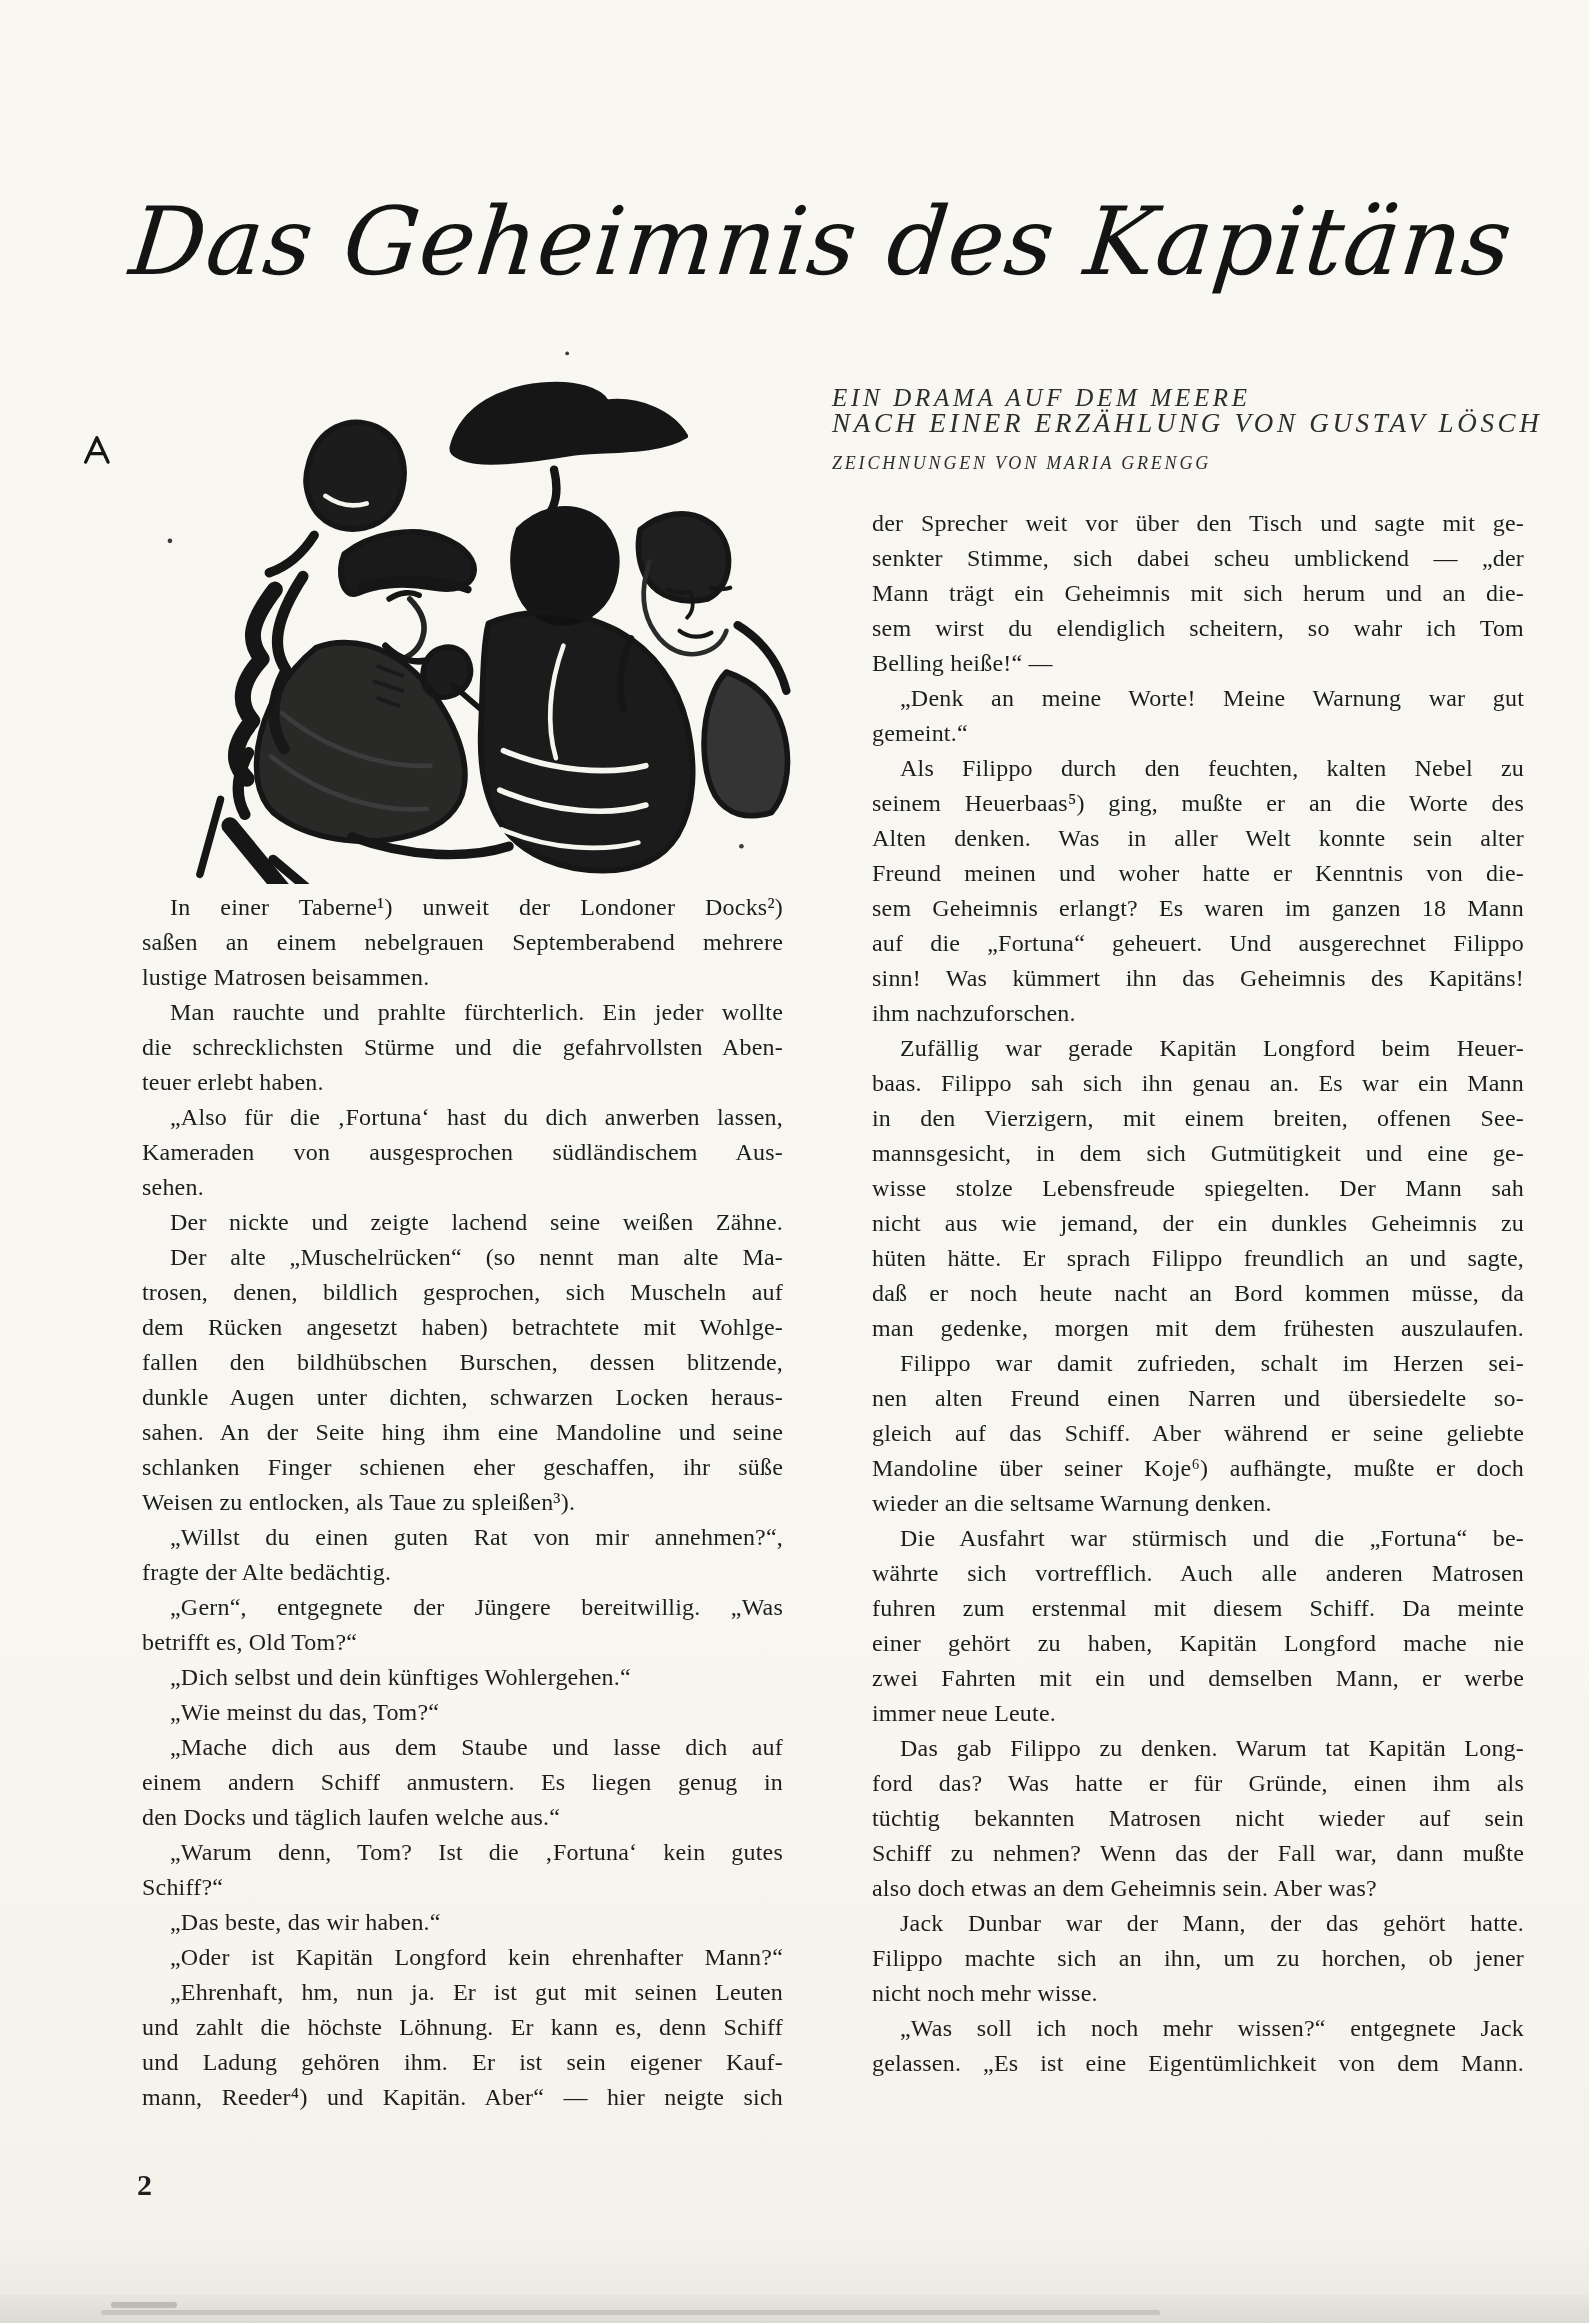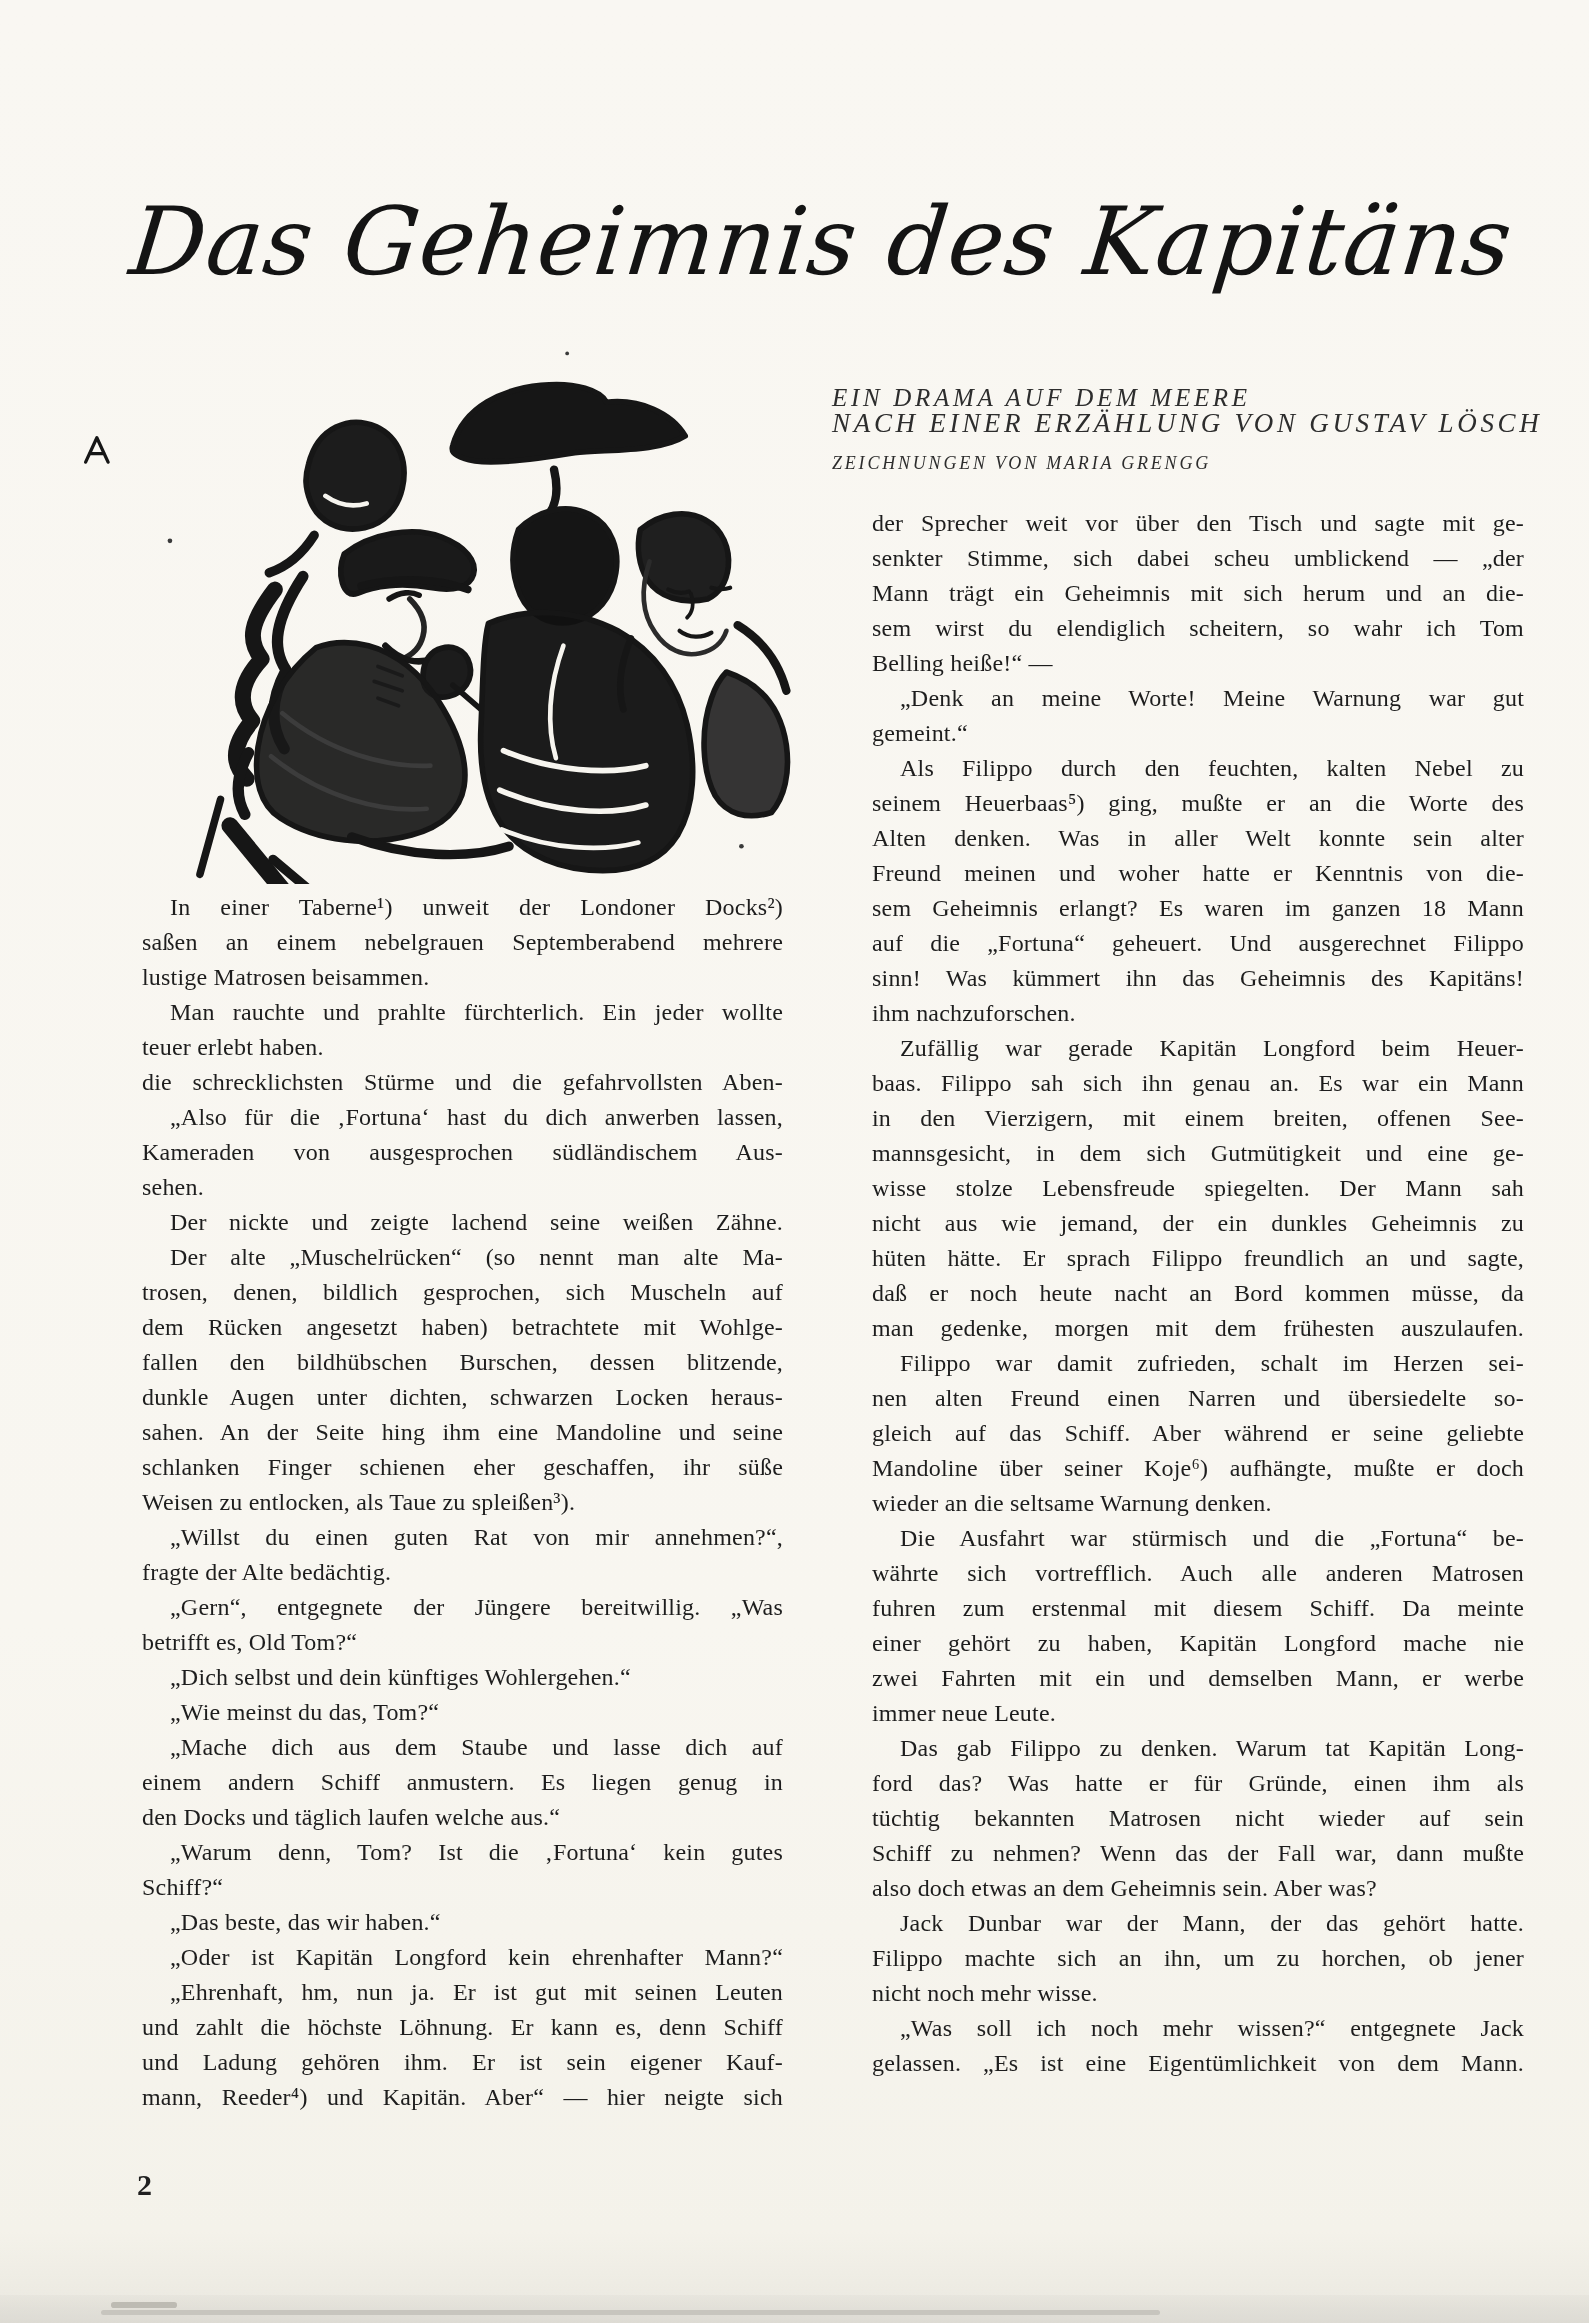--- a/index.html
+++ b/index.html
@@ -99,22 +99,22 @@
 
   <div class="colhead ch1">EIN DRAMA AUF DEM MEERE</div>
   <div class="colhead ch2">NACH EINER ERZÄHLUNG VON GUSTAV LÖSCH</div>
   <div class="colhead ch3">ZEICHNUNGEN VON MARIA GRENGG</div>
 
   <div class="col colL">
       <div class="line indent just">In einer Taberne¹) unweit der Londoner Docks²)</div>
       <div class="line just">saßen an einem nebelgrauen Septemberabend mehrere</div>
       <div class="line">lustige Matrosen beisammen.</div>
       <div class="line indent just">Man rauchte und prahlte fürchterlich. Ein jeder wollte</div>
+      <div class="line just">die schrecklichsten Stürme und die gefahrvollsten Aben-</div>
       <div class="line">teuer erlebt haben.</div>
-      <div class="line just">die schrecklichsten Stürme und die gefahrvollsten Aben-</div>
       <div class="line indent just">„Also für die ‚Fortuna‘ hast du dich anwerben lassen,</div>
       <div class="line just">Kameraden von ausgesprochen südländischem Aus-</div>
       <div class="line">sehen.</div>
       <div class="line indent just">Der nickte und zeigte lachend seine weißen Zähne.</div>
       <div class="line indent just">Der alte „Muschelrücken“ (so nennt man alte Ma-</div>
       <div class="line just">trosen, denen, bildlich gesprochen, sich Muscheln auf</div>
       <div class="line just">dem Rücken angesetzt haben) betrachtete mit Wohlge-</div>
       <div class="line just">fallen den bildhübschen Burschen, dessen blitzende,</div>
       <div class="line just">dunkle Augen unter dichten, schwarzen Locken heraus-</div>
       <div class="line just">sahen. An der Seite hing ihm eine Mandoline und seine</div>

